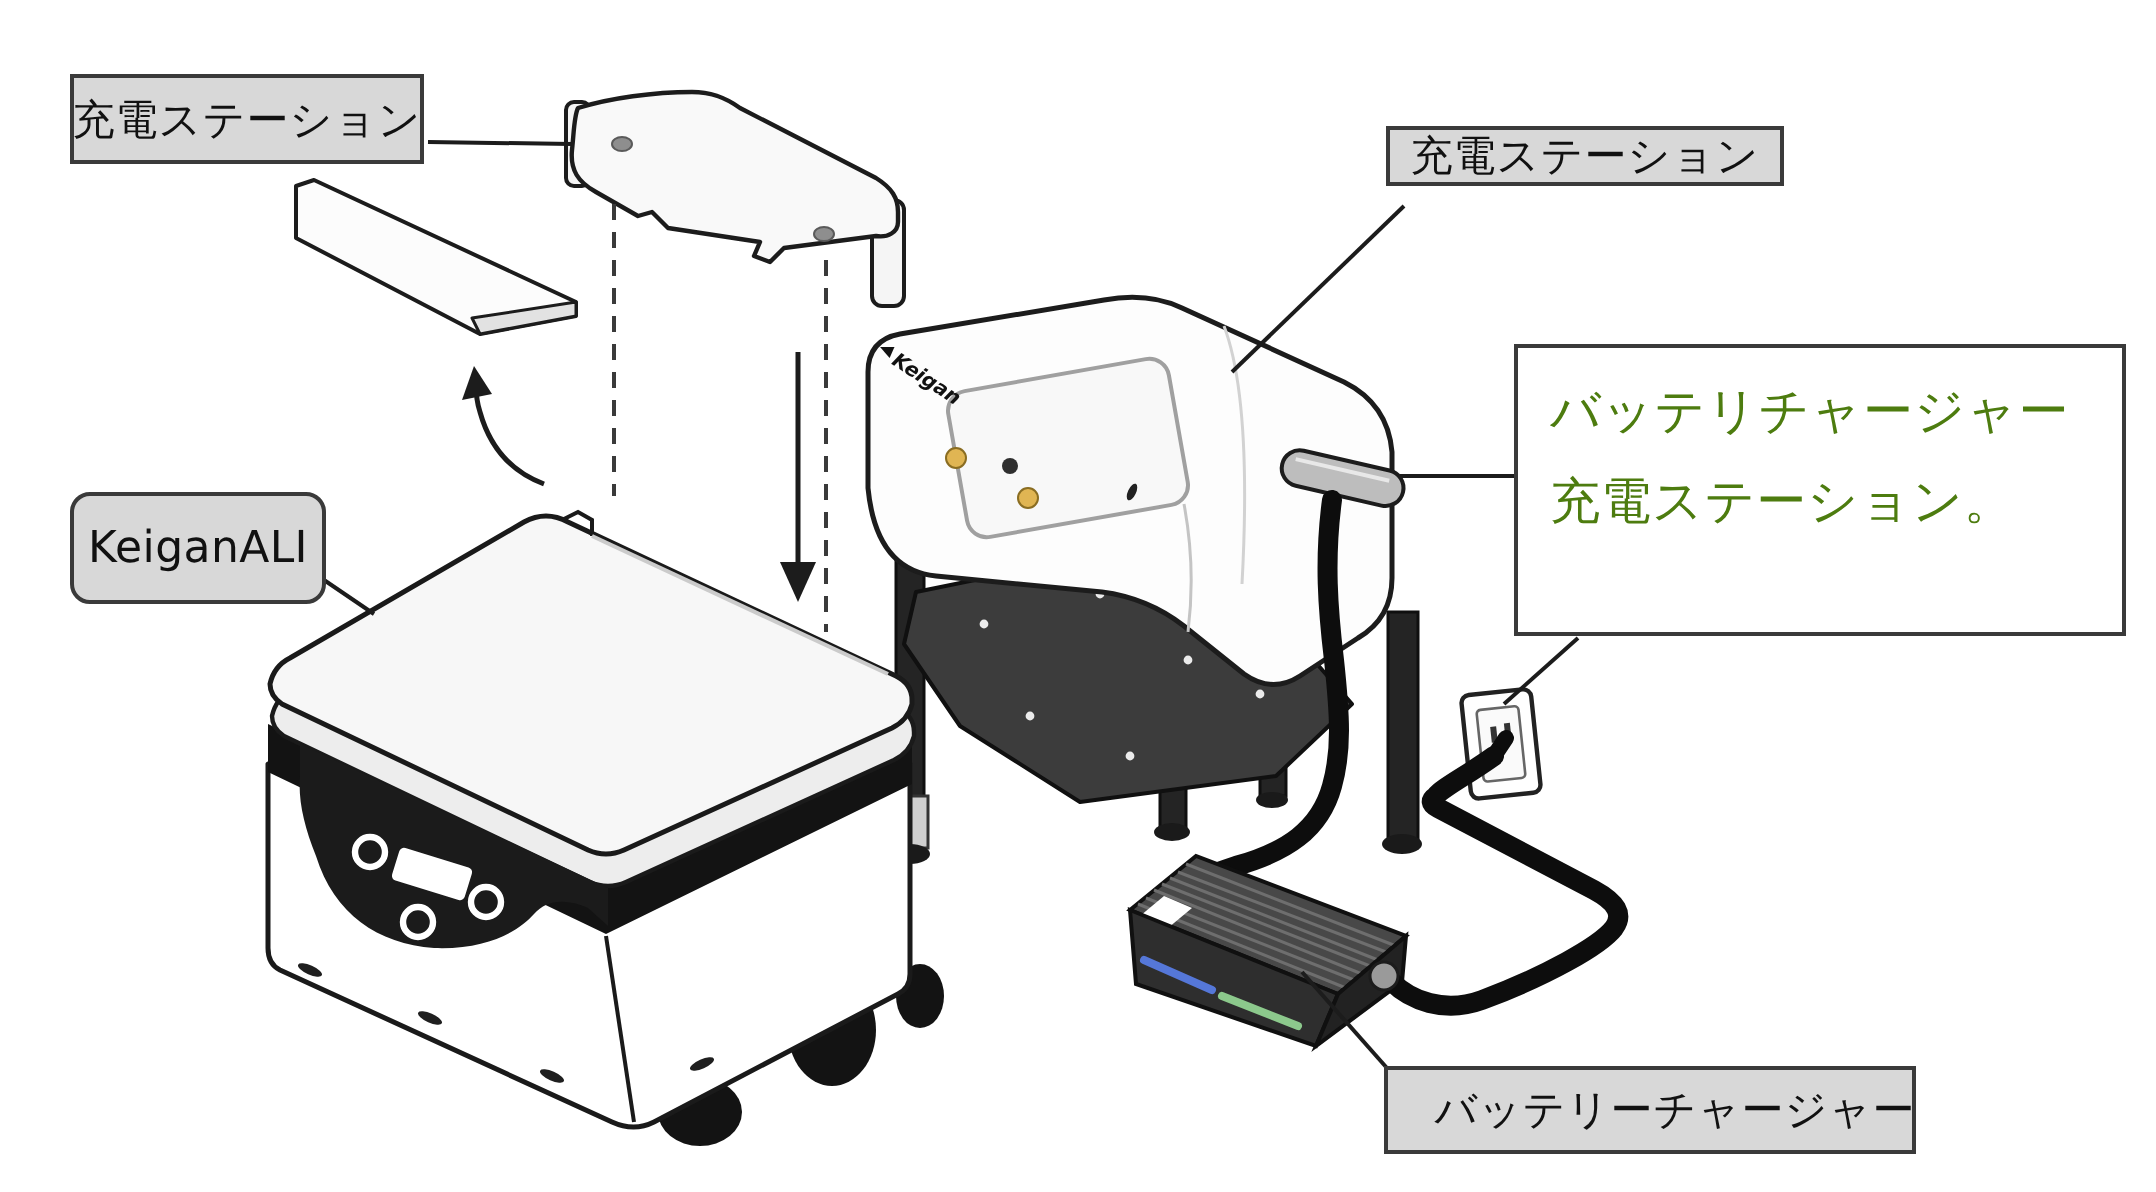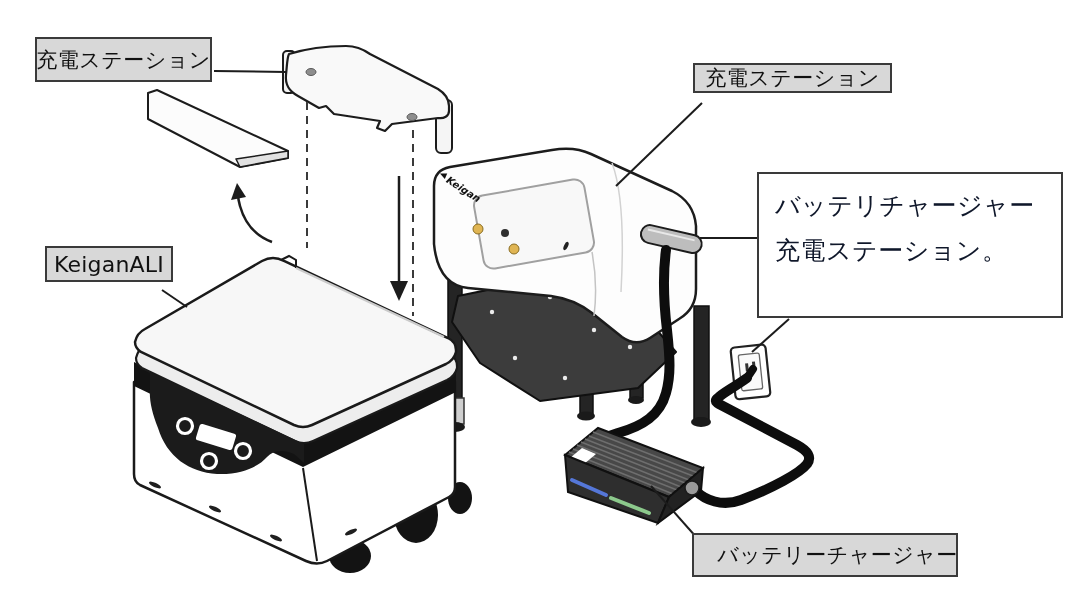--- a/index.html
+++ b/index.html
@@ -12,21 +12,21 @@
     position:absolute;box-sizing:border-box;
     background:#d8d8d8;border:2px solid #3a3a3a;
     display:flex;align-items:center;justify-content:center;
     font-size:21px;color:#111;letter-spacing:0.5px;white-space:nowrap;
   }
   .label-box.latin{font-size:22px;letter-spacing:0.2px;}
   .note-box{
     position:absolute;box-sizing:border-box;
     background:#ffffff;border:2px solid #3a3a3a;
     padding:9px 8px 0 16px;
-    font-size:25px;line-height:45px;color:#0f172a;letter-spacing:0.5px;white-space:nowrap;
+    font-size:25px;line-height:45px;color:#4d7c0f;letter-spacing:0.5px;white-space:nowrap;
   }
   .note-box .note-line{display:block;}
 </style>
 </head>
 <body>
 
 <div class="stage">
 
 <svg class="artwork" width="1078" height="596" viewBox="0 0 1078 596">
 
@@ -184,21 +184,21 @@
 </svg>
 
 <div class="label-box" style="left:35px;top:37px;width:177px;height:45px;">
   <span>充電ステーション</span>
 </div>
 
 <div class="label-box" style="left:693px;top:63px;width:199px;height:30px;">
   <span>充電ステーション</span>
 </div>
 
-<div class="label-box latin" style="left:45px;top:246px;width:128px;height:36px;">
+<div class="label-box latin" style="left:35px;top:246px;width:128px;height:56px;border-radius:10px;">
   <span>KeiganALI</span>
 </div>
 
 <div class="label-box" style="left:692px;top:533px;width:266px;height:44px;padding-left:25px;">
   <span>バッテリーチャージャー</span>
 </div>
 
 <div class="note-box" style="left:757px;top:172px;width:306px;height:146px;">
   <span class="note-line">バッテリチャージャー</span>
   <span class="note-line">充電ステーション。</span>

